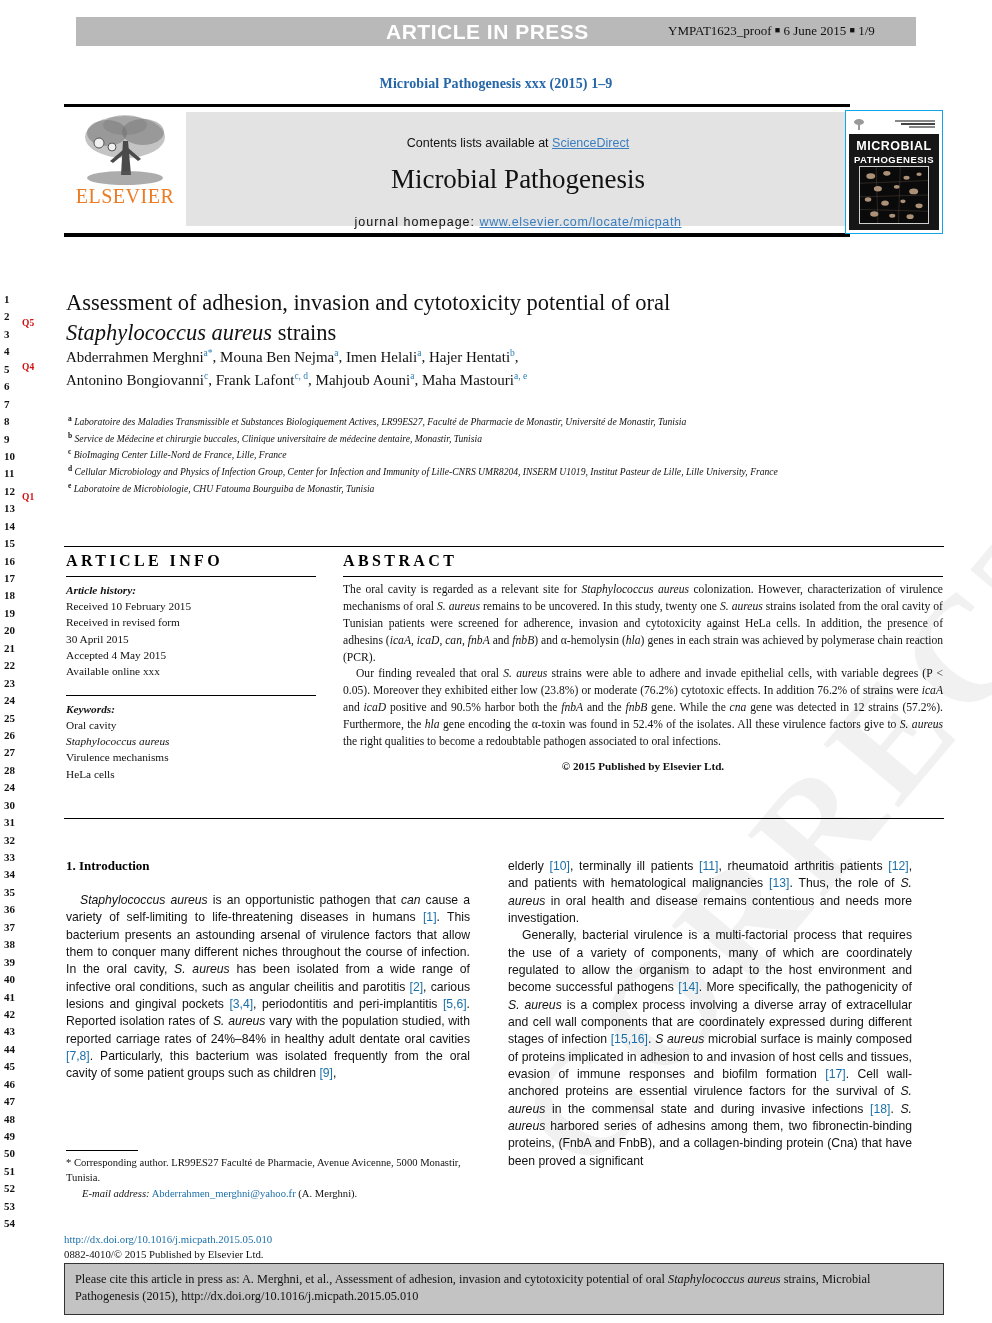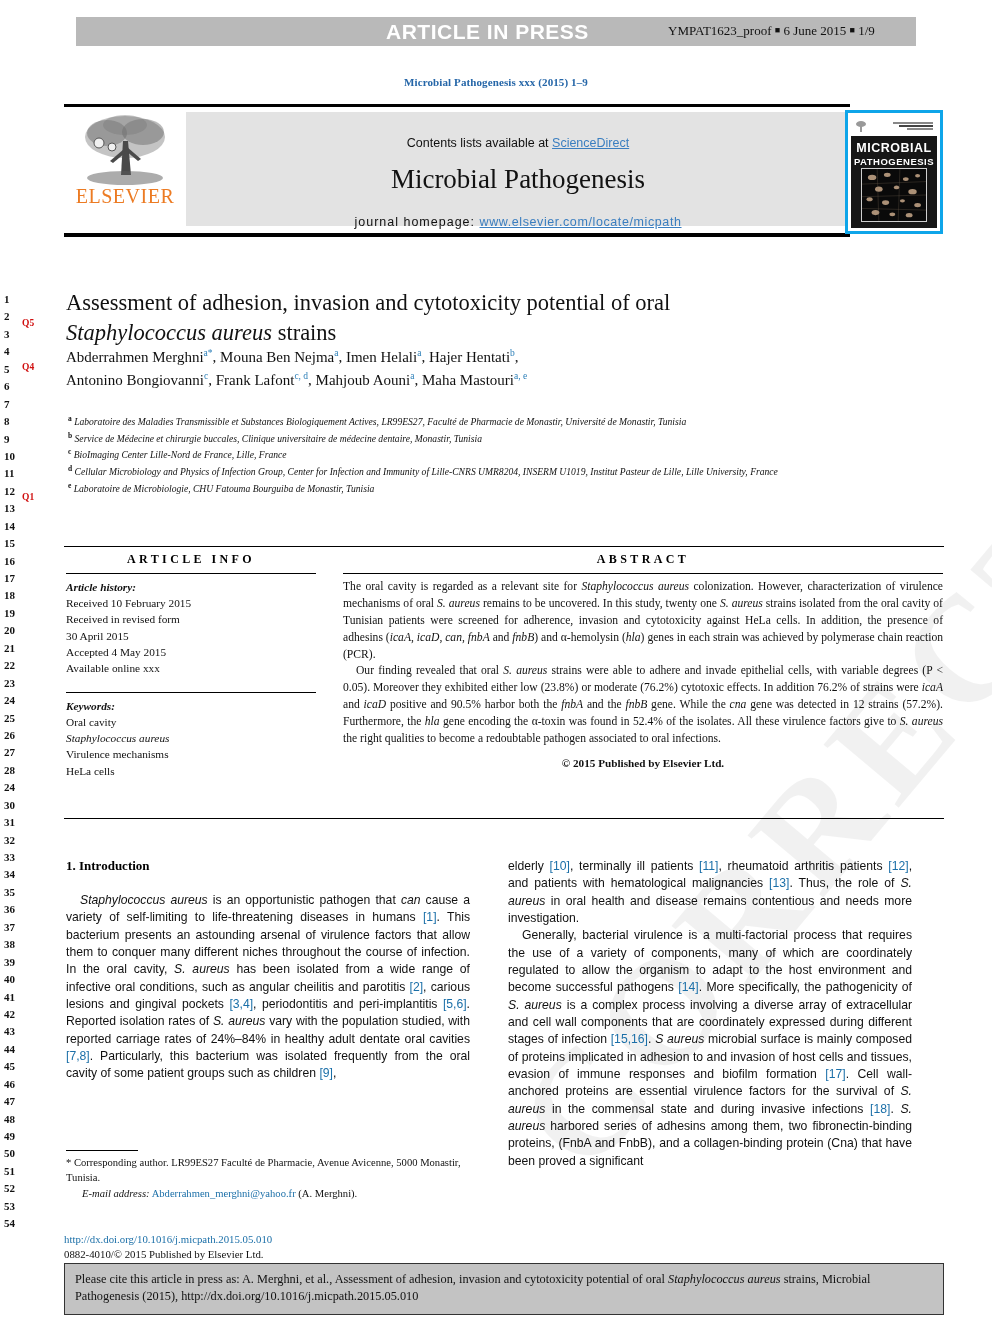--- a/index.html
+++ b/index.html
@@ -44,21 +44,21 @@
   .sq { font-size: 9px; vertical-align: 2px; }
 
   
   .journal-ref {
     position: absolute;
     left: 0; right: 0;
     top: 76px;
     text-align: center;
     font-family: "Liberation Serif", serif;
     font-weight: bold;
-    font-size: 11px;
+    font-size: 14px;
     color: #2566a8;
     letter-spacing: 0.1px;
   }
 
   
   .masthead {
     position: absolute;
     left: 64px; top: 104px;
     width: 786px; height: 133px;
     border-top: 3.5px solid #000;
@@ -110,21 +110,21 @@
     color: #111;
   }
   .homepage-line .url { color: #3a7ec0; letter-spacing: 0.6px; }
 
   
   .cover-thumb {
     position: absolute;
     left: 845px; top: 110px;
     width: 98px; height: 124px;
     background: #fff;
-    border: 3px solid #0ea5e9;
+    border: 1px solid #0ea5e9;
     padding: 3px;
   }
   .cover-inner {
     width: 100%; height: 100%;
     background: #161616;
     position: relative;
     overflow: hidden;
   }
   .cover-top {
     height: 20px; background: #fff;
@@ -219,25 +219,24 @@
     position:absolute; left:64px; top:818px; width:880px; height:1.2px; background:#000;
   }
   .info-col {
     position: absolute;
     left: 66px; top: 552px;
     width: 250px;
   }
   .hdr {
     font-family: "Liberation Serif", serif;
     font-weight: bold;
-    font-size: 12px;
+    font-size: 16px;
     letter-spacing: 3.4px;
     color: #000;
     margin-bottom: 6px;
-    text-align: center;
   }
   .rule { height: 1.1px; background: #000; margin: 4px 0 5px 0; }
   .info-body {
     font-family: "Liberation Serif", serif;
     font-size: 11.3px;
     line-height: 1.43;
     color: #111;
   }
   .info-body .lbl { font-style: italic; font-weight: bold; }
   .info-body .kw-ital { font-style: italic; }

